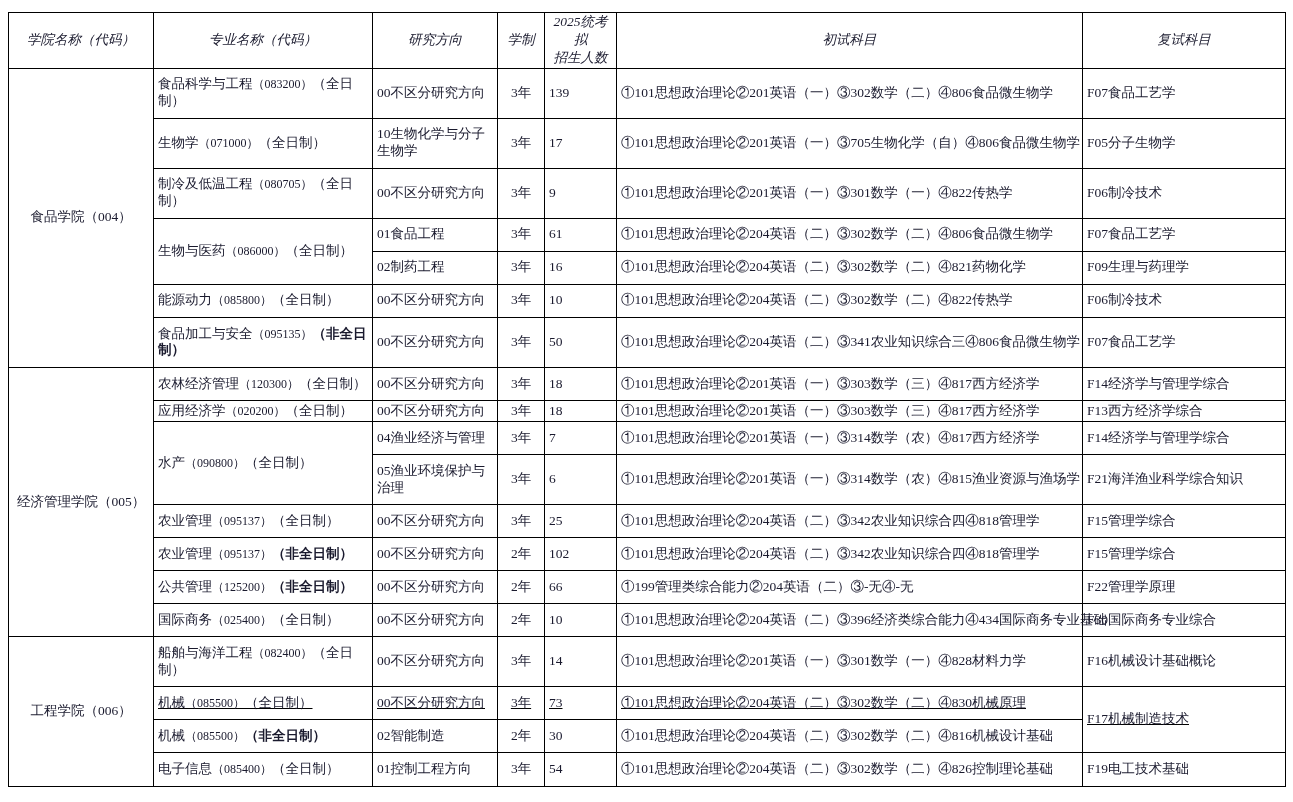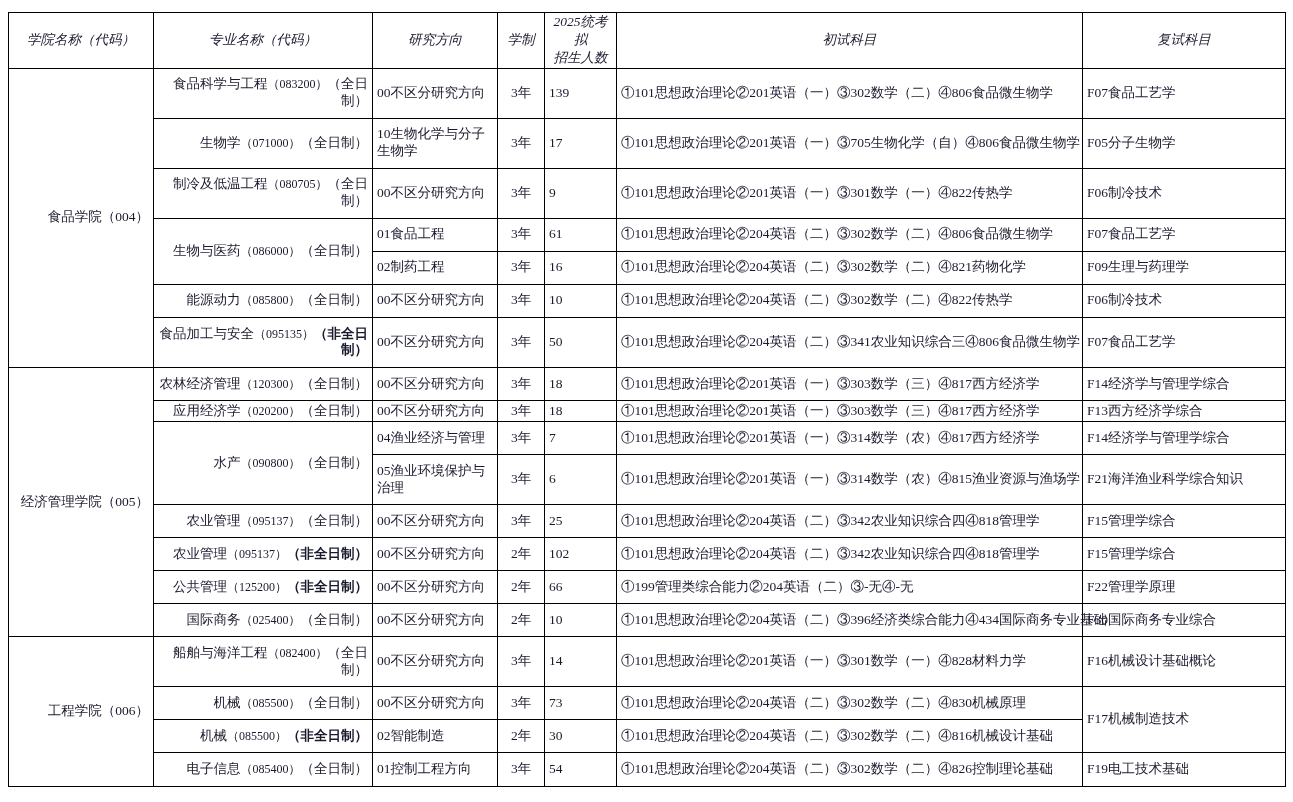--- a/index.html
+++ b/index.html
@@ -42,27 +42,27 @@
     color: #000;
     height: 40px;
     padding: 2px 4px;
     font-style: italic;
   }
   thead th .two-line {
     display: block;
     line-height: 1.35;
   }
   td.c-college {
-    text-align: right;
+    text-align: center;
     font-weight: bold;
     font-size: 14px;
     color: #000;
   }
   td.c-major {
-    text-align: right;
+    text-align: left;
     padding-left: 7px;
   }
   td.c-dir {
     text-align: left;
     padding-left: 3px;
   }
   td.c-years {
     text-align: center;
   }
   td.c-quota {
@@ -243,21 +243,21 @@
         </tr>
         <tr style="height: 50.0526px;">
           <td class="c-college" rowspan="4">工程学院（006）</td>
           <td class="c-major"><span>船舶与海洋工程</span><span class="code">（082400）</span><span class="">（全日制）</span></td>
           <td class="c-dir">00不区分研究方向</td>
           <td class="c-years">3年</td>
           <td class="c-quota">14</td>
           <td class="c-exam1">①101思想政治理论②201英语（一）③301数学（一）④828材料力学</td>
           <td class="c-exam2">F16机械设计基础概论</td>
         </tr>
-        <tr style="height: 33.0526px;">
+        <tr style="height: 33.0526px; text-decoration: underline;">
           <td class="c-major"><span>机械</span><span class="code">（085500）</span><span class="">（全日制）</span></td>
           <td class="c-dir">00不区分研究方向</td>
           <td class="c-years">3年</td>
           <td class="c-quota">73</td>
           <td class="c-exam1">①101思想政治理论②204英语（二）③302数学（二）④830机械原理</td>
           <td class="c-exam2" rowspan="2">F17机械制造技术</td>
         </tr>
         <tr style="height: 33.0526px;">
           <td class="c-major"><span>机械</span><span class="code">（085500）</span><span class="bold">（非全日制）</span></td>
           <td class="c-dir">02智能制造</td>

